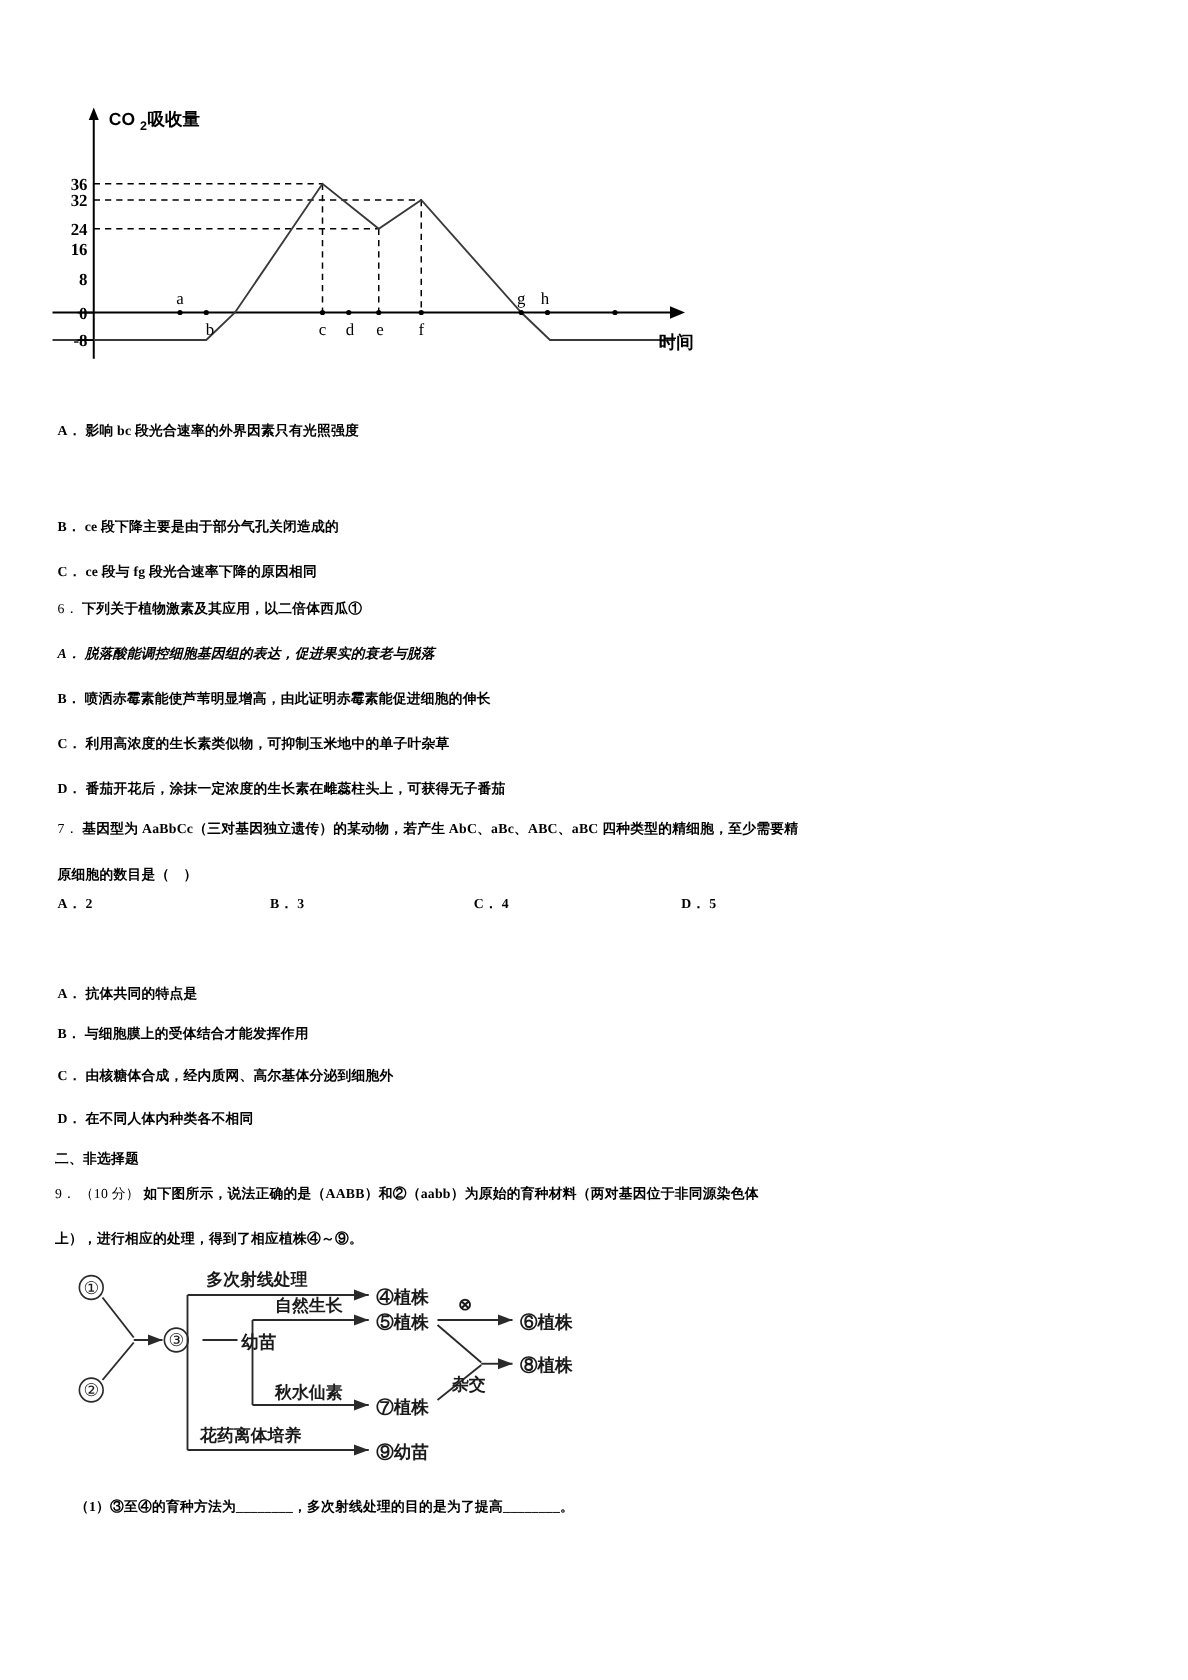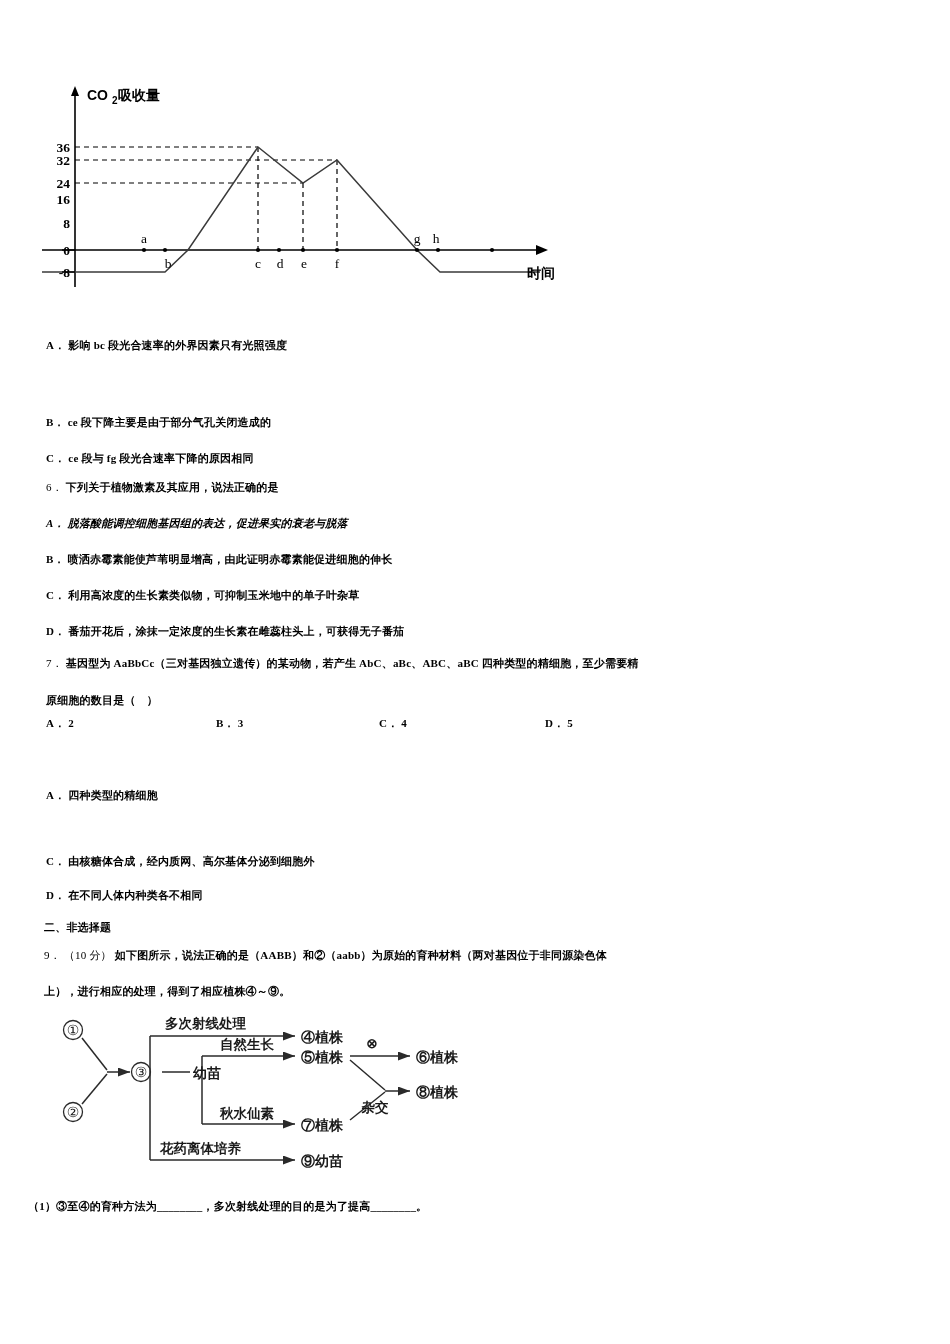--- a/index.html
+++ b/index.html
@@ -175,21 +175,21 @@
     <span class="opt-label">B．</span>
     <span>ce 段下降主要是由于部分气孔关闭造成的</span>
   </div>
   <div class="q-line bold" style="left:46px; top:409px;margin-top:39px;">
     <span class="opt-label">C．</span>
     <span>ce 段与 fg 段光合速率下降的原因相同</span>
   </div>
 
   <div class="q-line" style="left:46px; top:477px;">
     <span style="font-weight:normal;">6．</span>
-    <span class="bold">下列关于植物激素及其应用，说法正确的是</span>
+    <span class="bold">下列关于植物激素及其应用，以二倍体西瓜①</span>
   </div>
   <div class="q-line bold" style="left:46px; top:513px;font-style:italic;">
     <span class="opt-label">A．</span>
     <span>脱落酸能调控细胞基因组的表达，促进果实的衰老与脱落</span>
   </div>
   <div class="q-line bold" style="left:46px; top:549px;">
     <span class="opt-label">B．</span>
     <span>喷洒赤霉素能使芦苇明显增高，由此证明赤霉素能促进细胞的伸长</span>
   </div>
   <div class="q-line bold" style="left:46px; top:585px;">
@@ -220,21 +220,25 @@
     <span class="opt-label">C．</span>
     <span>4</span>
   </div>
   <div class="q-line bold" style="left:545px; top:713px;">
     <span class="opt-label">D．</span>
     <span>5</span>
   </div>
 
   <div class="q-line bold" style="left:46px; top:785px;">
     <span class="opt-label">A．</span>
-    <span>四种类型的精细胞</span>
+    <span>抗体共同的特点是</span>
+  </div>
+  <div class="q-line bold" style="left:46px; top:817px;">
+    <span class="opt-label">B．</span>
+    <span>与细胞膜上的受体结合才能发挥作用</span>
   </div>
   <div class="q-line bold" style="left:46px; top:851px;">
     <span class="opt-label">C．</span>
     <span>由核糖体合成，经内质网、高尔基体分泌到细胞外</span>
   </div>
   <div class="q-line bold" style="left:46px; top:885px;">
     <span class="opt-label">D．</span>
     <span>在不同人体内种类各不相同</span>
   </div>
 
@@ -304,15 +308,15 @@
 
       <text class="dg-label" x="120" y="16">多次射线处理</text>
       <text class="dg-label" x="175" y="37">自然生长</text>
       <text class="dg-label" x="175" y="106">秋水仙素</text>
       <text class="dg-label" x="115" y="141">花药离体培养</text>
       <text class="dg-label" x="327" y="36" text-anchor="middle">⊗</text>
       <text class="dg-label" x="330" y="100" text-anchor="middle">杂交</text>
     </svg>
   </div>
 
-  <div class="q-line bold" style="left:28px; top:1196px;">（1）③至④的育种方法为________，多次射线处理的目的是为了提高________。</div>
+  <div class="q-line bold" style="left:60px; top:1196px;">（1）③至④的育种方法为________，多次射线处理的目的是为了提高________。</div>
 
 </div>
 
 </body></html>

